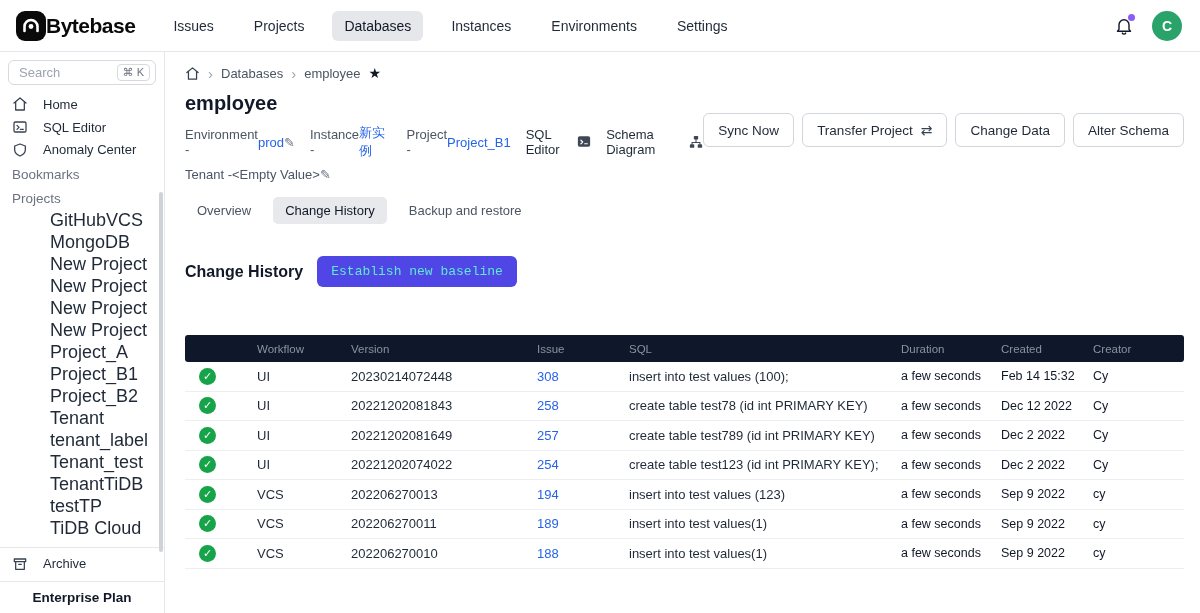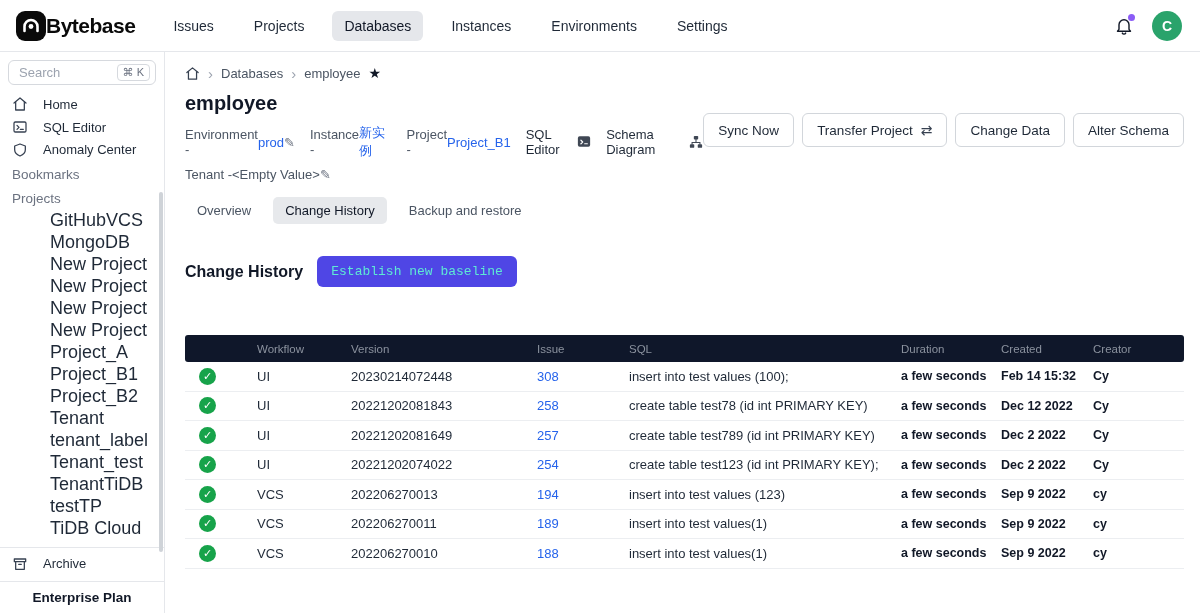--- a/index.html
+++ b/index.html
@@ -68,21 +68,21 @@
   
   .table { margin-top: 15px; }
   .grid-cols { display: grid; grid-template-columns: 64px 94px 186px 92px 272px 100px 92px 1fr; align-items: center; }
   .thead { background: #0f172a; height: 27px; border-radius: 3px; margin-top: 48px; }
   .th { padding-left: 8px; font-size: 11.5px; color: #8b929e; white-space: nowrap; }
   .trow { height: 29.5px; border-bottom: 1px solid #eceef1; cursor: pointer; }
   .td { padding-left: 8px; font-size: 13px; color: #1f2937; white-space: nowrap; overflow: hidden; }
   .status-cell { padding-left: 14px; }
   .check { width: 17px; height: 17px; border-radius: 50%; background: var(--success, #17a34a); color: #fff; font-size: 11px; font-weight: 700; display: inline-flex; align-items: center; justify-content: center; }
   .issue-link { color: var(--link, #2563eb); cursor: pointer; }
-  .strong { font-weight: 700; font-size: 12.5px; color: #111827; }
+  .strong { font-weight: 400; font-size: 12.5px; color: #111827; }
 </style>
 </head>
 <body>
 
 <header class="topbar">
   <div class="brand">
     <span>
       <svg width="30" height="30" viewBox="0 0 30 30">
           <rect width="30" height="30" rx="9" fill="#0a0a0a"></rect>
           <path d="M8.5 20v-4.5a6.5 6.5 0 0 1 13 0V20" fill="none" stroke="#fff" stroke-width="2.6" stroke-linecap="round"></path>

